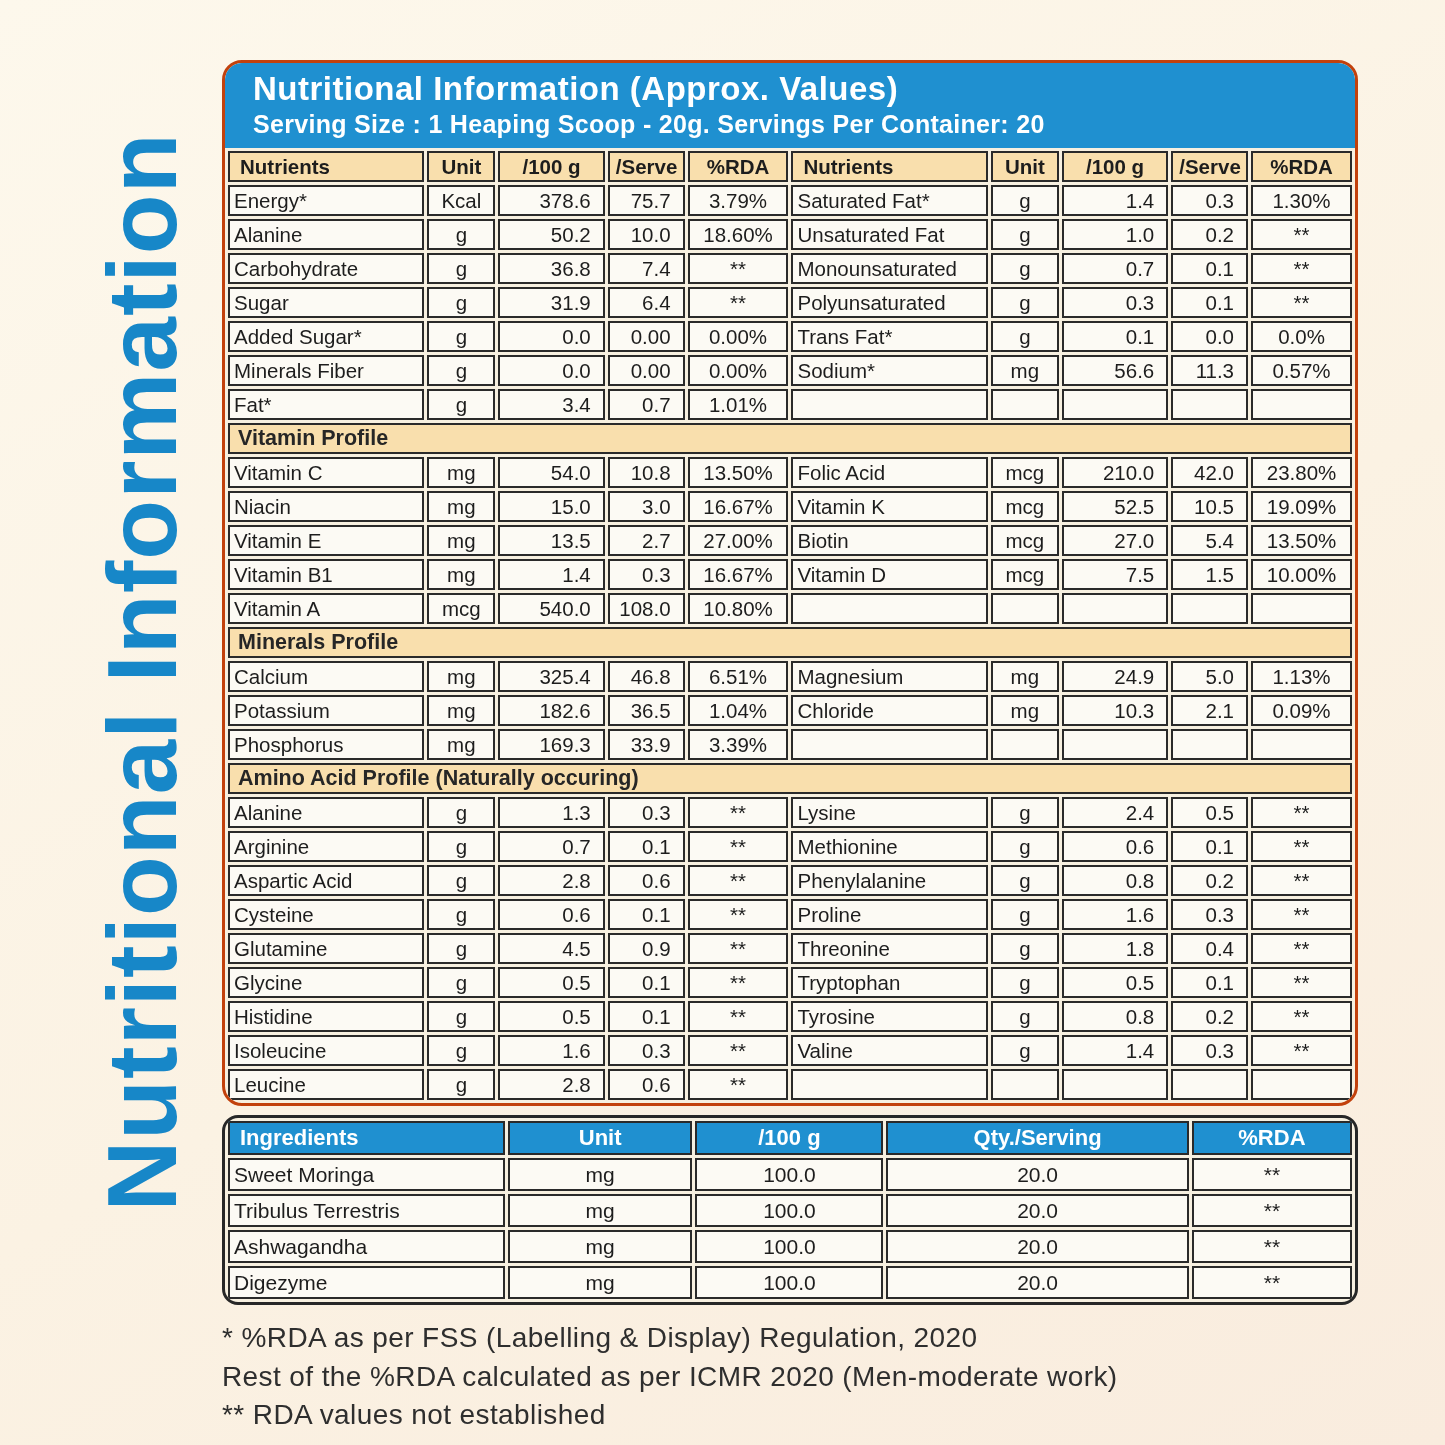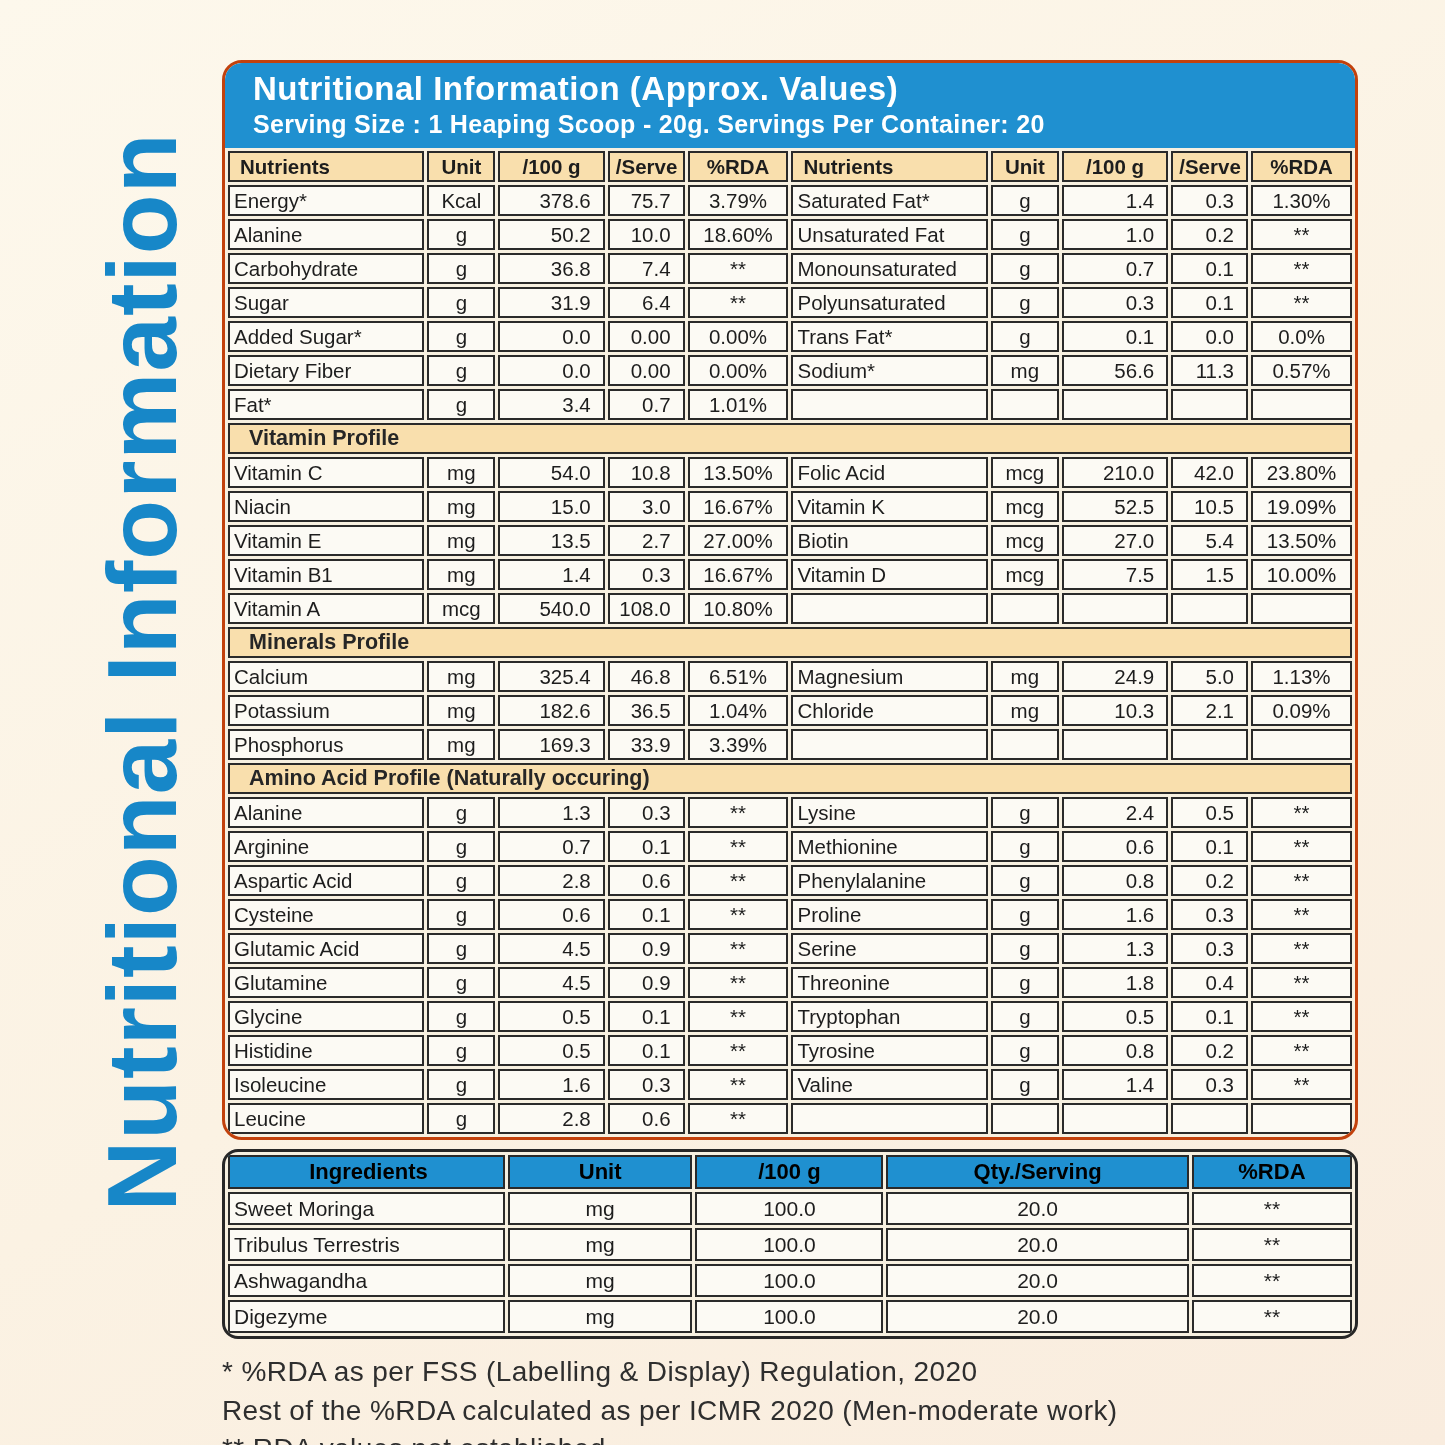--- a/index.html
+++ b/index.html
@@ -35,28 +35,28 @@
     overflow:hidden;white-space:nowrap;box-sizing:content-box;
   }
   th{background:#f9dfad;font-weight:bold;text-align:center;}
   th.name{text-align:left;padding-left:10px;}
   td.name{text-align:left;padding-left:4px;}
   td.unit{text-align:center;}
   td.num{text-align:right;padding-right:12px;}
   td.rda{text-align:center;}
   td.section-td{
     background:#f9dfad;font-weight:bold;font-size:21.5px;
-    text-align:left;padding-left:19px;color:#262626;
+    text-align:left;padding-left:8px;color:#262626;
   }
   .ing-card{
     width:1136px;margin-top:9px;border:3px solid #272727;border-radius:16px;
     background:#f7f0e0;overflow:hidden;box-sizing:border-box;
   }
   .ing-card th{
-    background:#1f90d0;color:#000000;font-size:22px;height:30px;text-align:center;
+    background:#1f90d0;color:#ffffff;font-size:22px;height:30px;
   }
   .ing-card td{font-size:21px;height:29px;}
   .footnotes{margin-top:14px;font-size:28px;color:#2e2e2e;line-height:1.38;letter-spacing:0.4px;}
   .footnotes p{margin:0;}
 </style>
 </head>
 <body>
 
 <div class="layout">
   <div class="vstrip">
@@ -149,21 +149,21 @@
               <td class="num">0.0</td>
               <td class="num">0.00</td>
               <td class="rda">0.00%</td>
               <td class="name">Trans Fat*</td>
               <td class="unit">g</td>
               <td class="num">0.1</td>
               <td class="num">0.0</td>
               <td class="rda">0.0%</td>
             </tr>
             <tr>
-              <td class="name">Dietary Fiber</td>
+              <td class="name">Minerals Fiber</td>
               <td class="unit">g</td>
               <td class="num">0.0</td>
               <td class="num">0.00</td>
               <td class="rda">0.00%</td>
               <td class="name">Sodium*</td>
               <td class="unit">mg</td>
               <td class="num">56.6</td>
               <td class="num">11.3</td>
               <td class="rda">0.57%</td>
             </tr>
@@ -322,32 +322,20 @@
             </tr>
             <tr>
               <td class="name">Cysteine</td>
               <td class="unit">g</td>
               <td class="num">0.6</td>
               <td class="num">0.1</td>
               <td class="rda">**</td>
               <td class="name">Proline</td>
               <td class="unit">g</td>
               <td class="num">1.6</td>
-              <td class="num">0.3</td>
-              <td class="rda">**</td>
-            </tr>
-            <tr>
-              <td class="name">Glutamic Acid</td>
-              <td class="unit">g</td>
-              <td class="num">4.5</td>
-              <td class="num">0.9</td>
-              <td class="rda">**</td>
-              <td class="name">Serine</td>
-              <td class="unit">g</td>
-              <td class="num">1.3</td>
               <td class="num">0.3</td>
               <td class="rda">**</td>
             </tr>
             <tr>
               <td class="name">Glutamine</td>
               <td class="unit">g</td>
               <td class="num">4.5</td>
               <td class="num">0.9</td>
               <td class="rda">**</td>
               <td class="name">Threonine</td>

